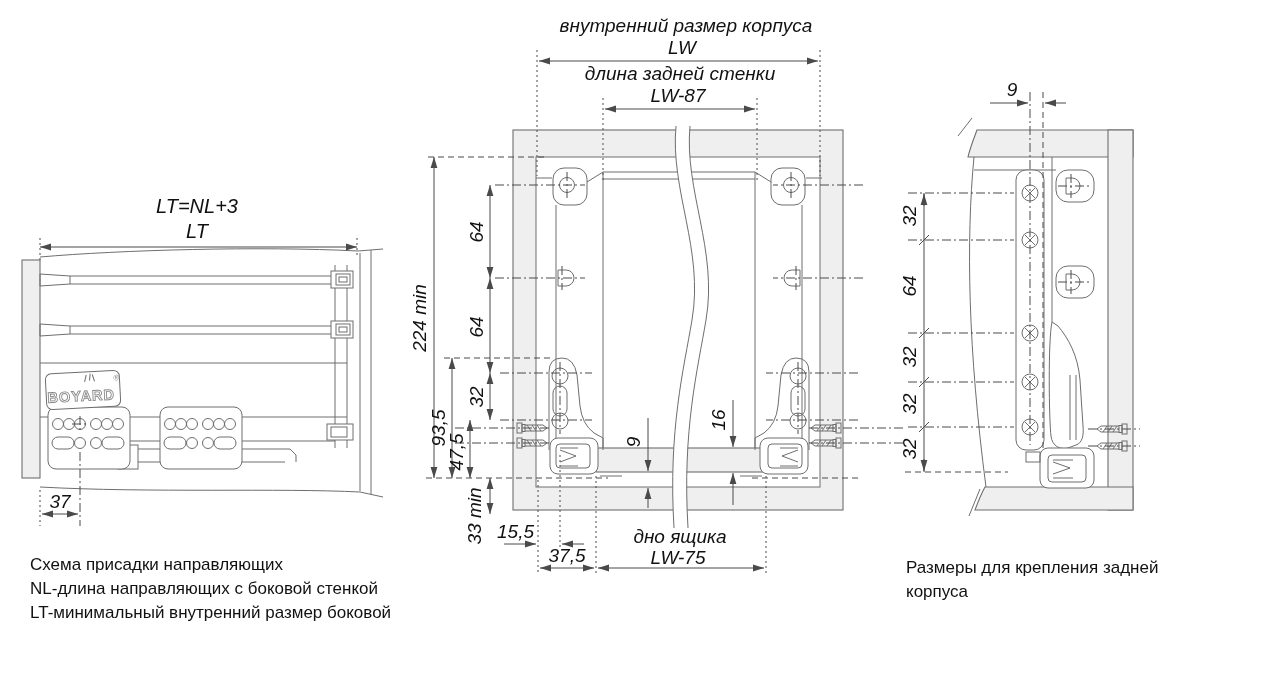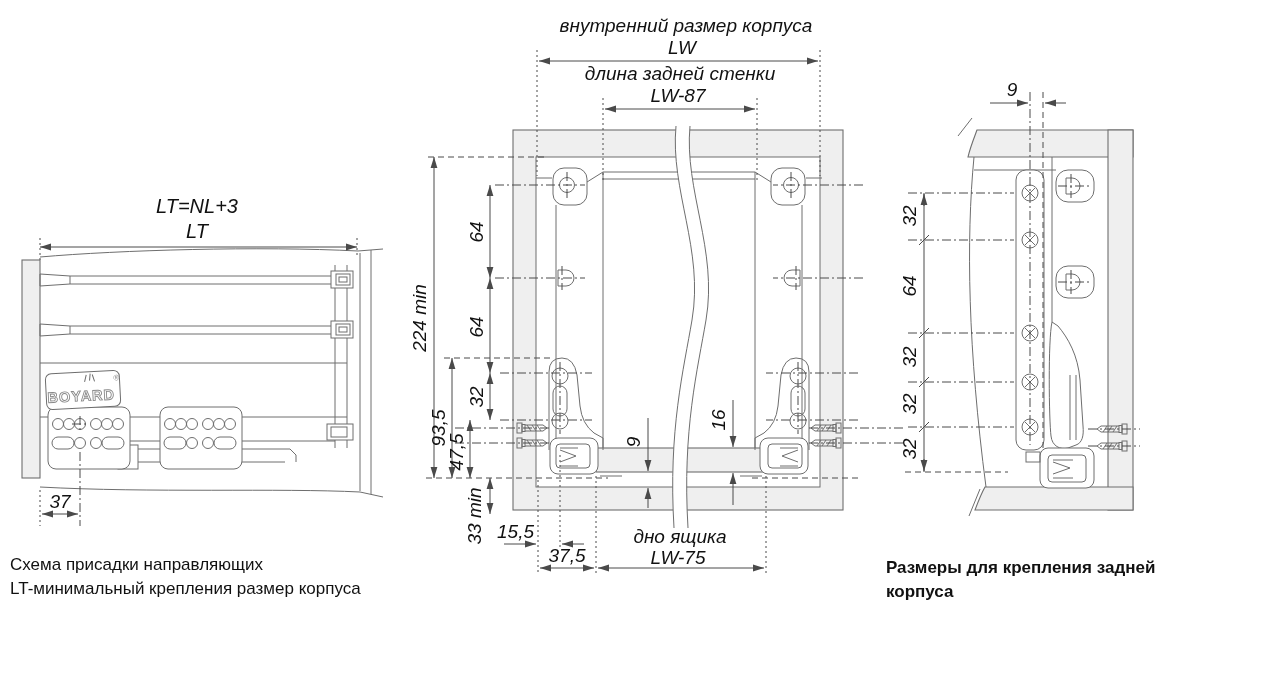--- a/index.html
+++ b/index.html
@@ -1,20 +1,20 @@
 <!DOCTYPE html>
 <html><head>
 <meta charset="utf-8">
 <style>
   html,body{margin:0;padding:0;background:#ffffff;}
   .canvas{position:relative;width:1280px;height:696px;background:#ffffff;overflow:hidden;
           font-family:"Liberation Sans",sans-serif;}
   svg{position:absolute;left:0;top:0;}
   .caption{position:absolute;color:#111;font-size:17px;line-height:1.42;
-           font-family:"Liberation Sans",sans-serif;}
+           font-family:"Liberation Sans",sans-serif;margin-left:20px;}
   
   .ln   {stroke:#6e6e6e;fill:none;stroke-width:1;}
   .lnd  {stroke:#4a4a4a;fill:none;stroke-width:1;}
   .fillg{fill:#efefef;stroke:#6e6e6e;stroke-width:1.1;}
   .white{fill:#ffffff;stroke:#6e6e6e;stroke-width:1;}
   .whiten{fill:#ffffff;stroke:none;}
   .dot  {stroke-dasharray:2 3;}
   .dash {stroke-dasharray:6 4;}
   .dd   {stroke-dasharray:9 3 2 3;}
   .dim  {font:italic 19px "Liberation Sans",sans-serif;fill:#111;}
@@ -275,20 +275,21 @@
     <text transform="rotate(-90 916 216)" x="916" y="216" text-anchor="middle" class="dim">32</text>
     <text transform="rotate(-90 916 286)" x="916" y="286" text-anchor="middle" class="dim">64</text>
     <text transform="rotate(-90 916 357)" x="916" y="357" text-anchor="middle" class="dim">32</text>
     <text transform="rotate(-90 916 404)" x="916" y="404" text-anchor="middle" class="dim">32</text>
     <text transform="rotate(-90 916 449)" x="916" y="449" text-anchor="middle" class="dim">32</text>
   </g>
 </svg>
 
 <div class="caption" style="left:10px;top:553px;width:420px;">
   <div>Схема присадки направляющих</div>
-  <div>LT-минимальный крепления размер корпуса</div>
+  <div>NL-длина направляющих с боковой стенкой</div>
+  <div>LT-минимальный внутренний размер боковой</div>
 </div>
-<div class="caption" style="left:886px;top:556px;width:280px;font-weight:bold;">
+<div class="caption" style="left:886px;top:556px;width:280px;">
   <div>Размеры для крепления задней</div>
   <div>корпуса</div>
 </div>
 
 </div>
 
 </body></html>

